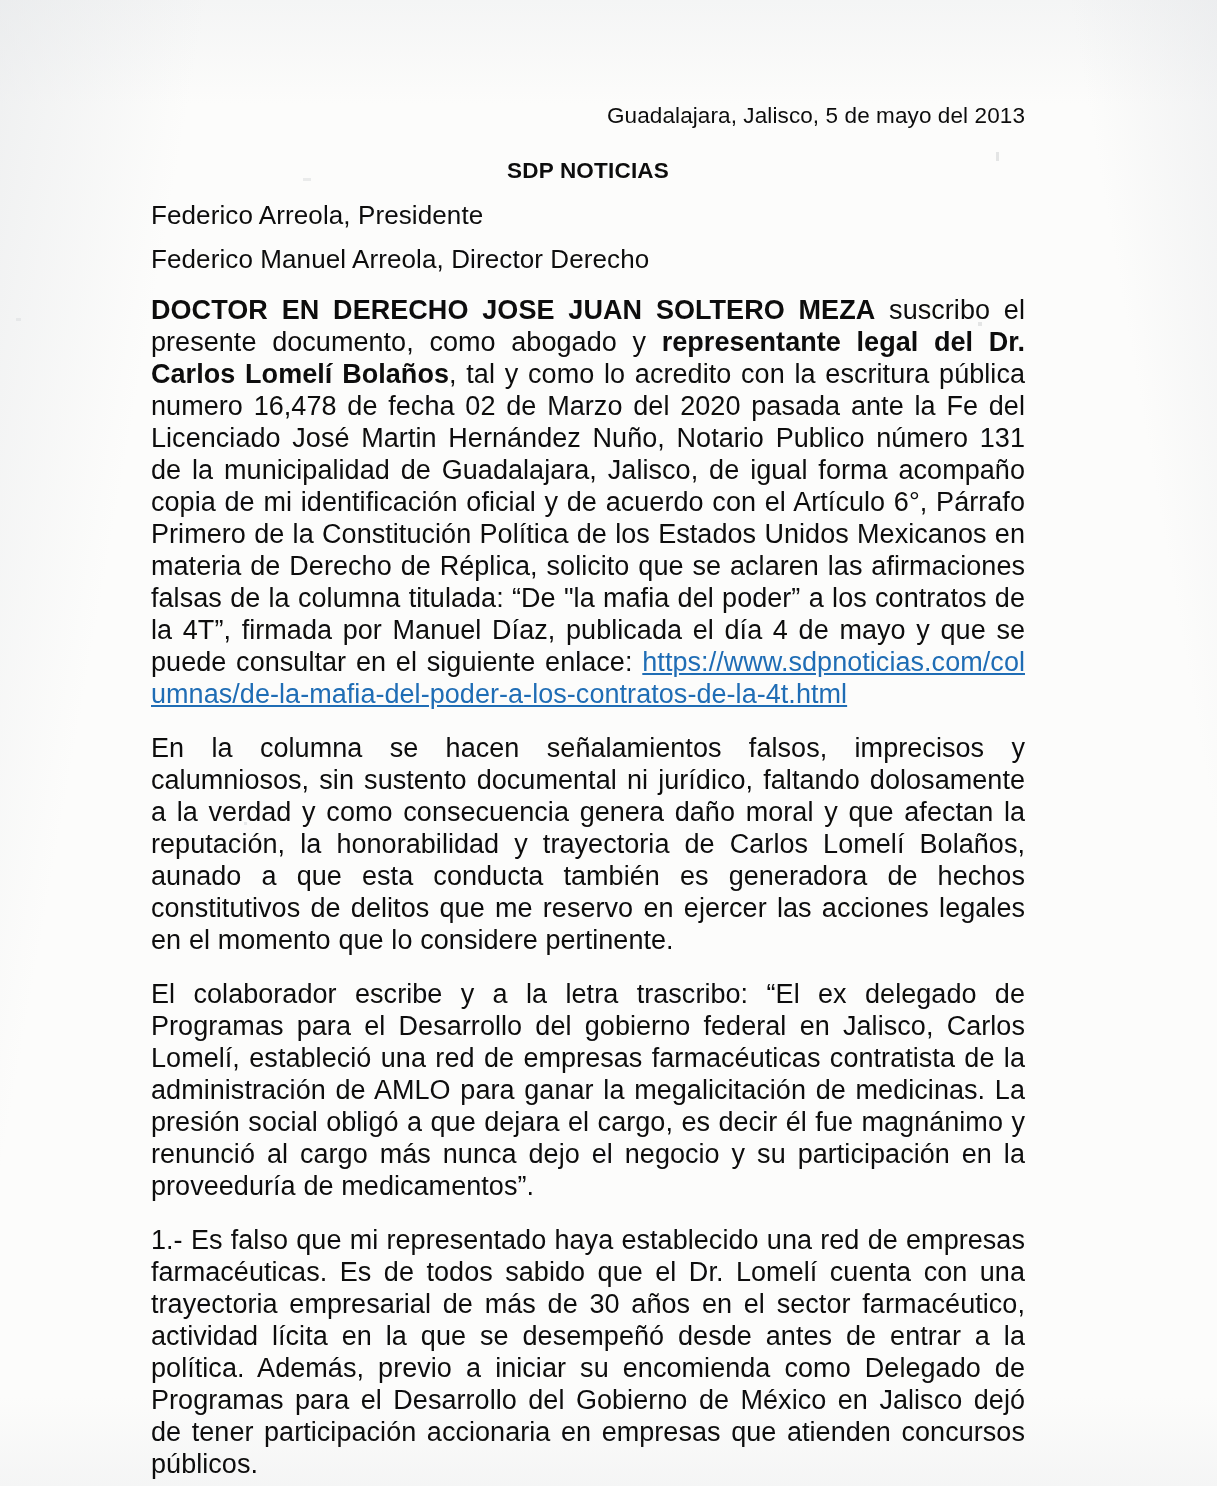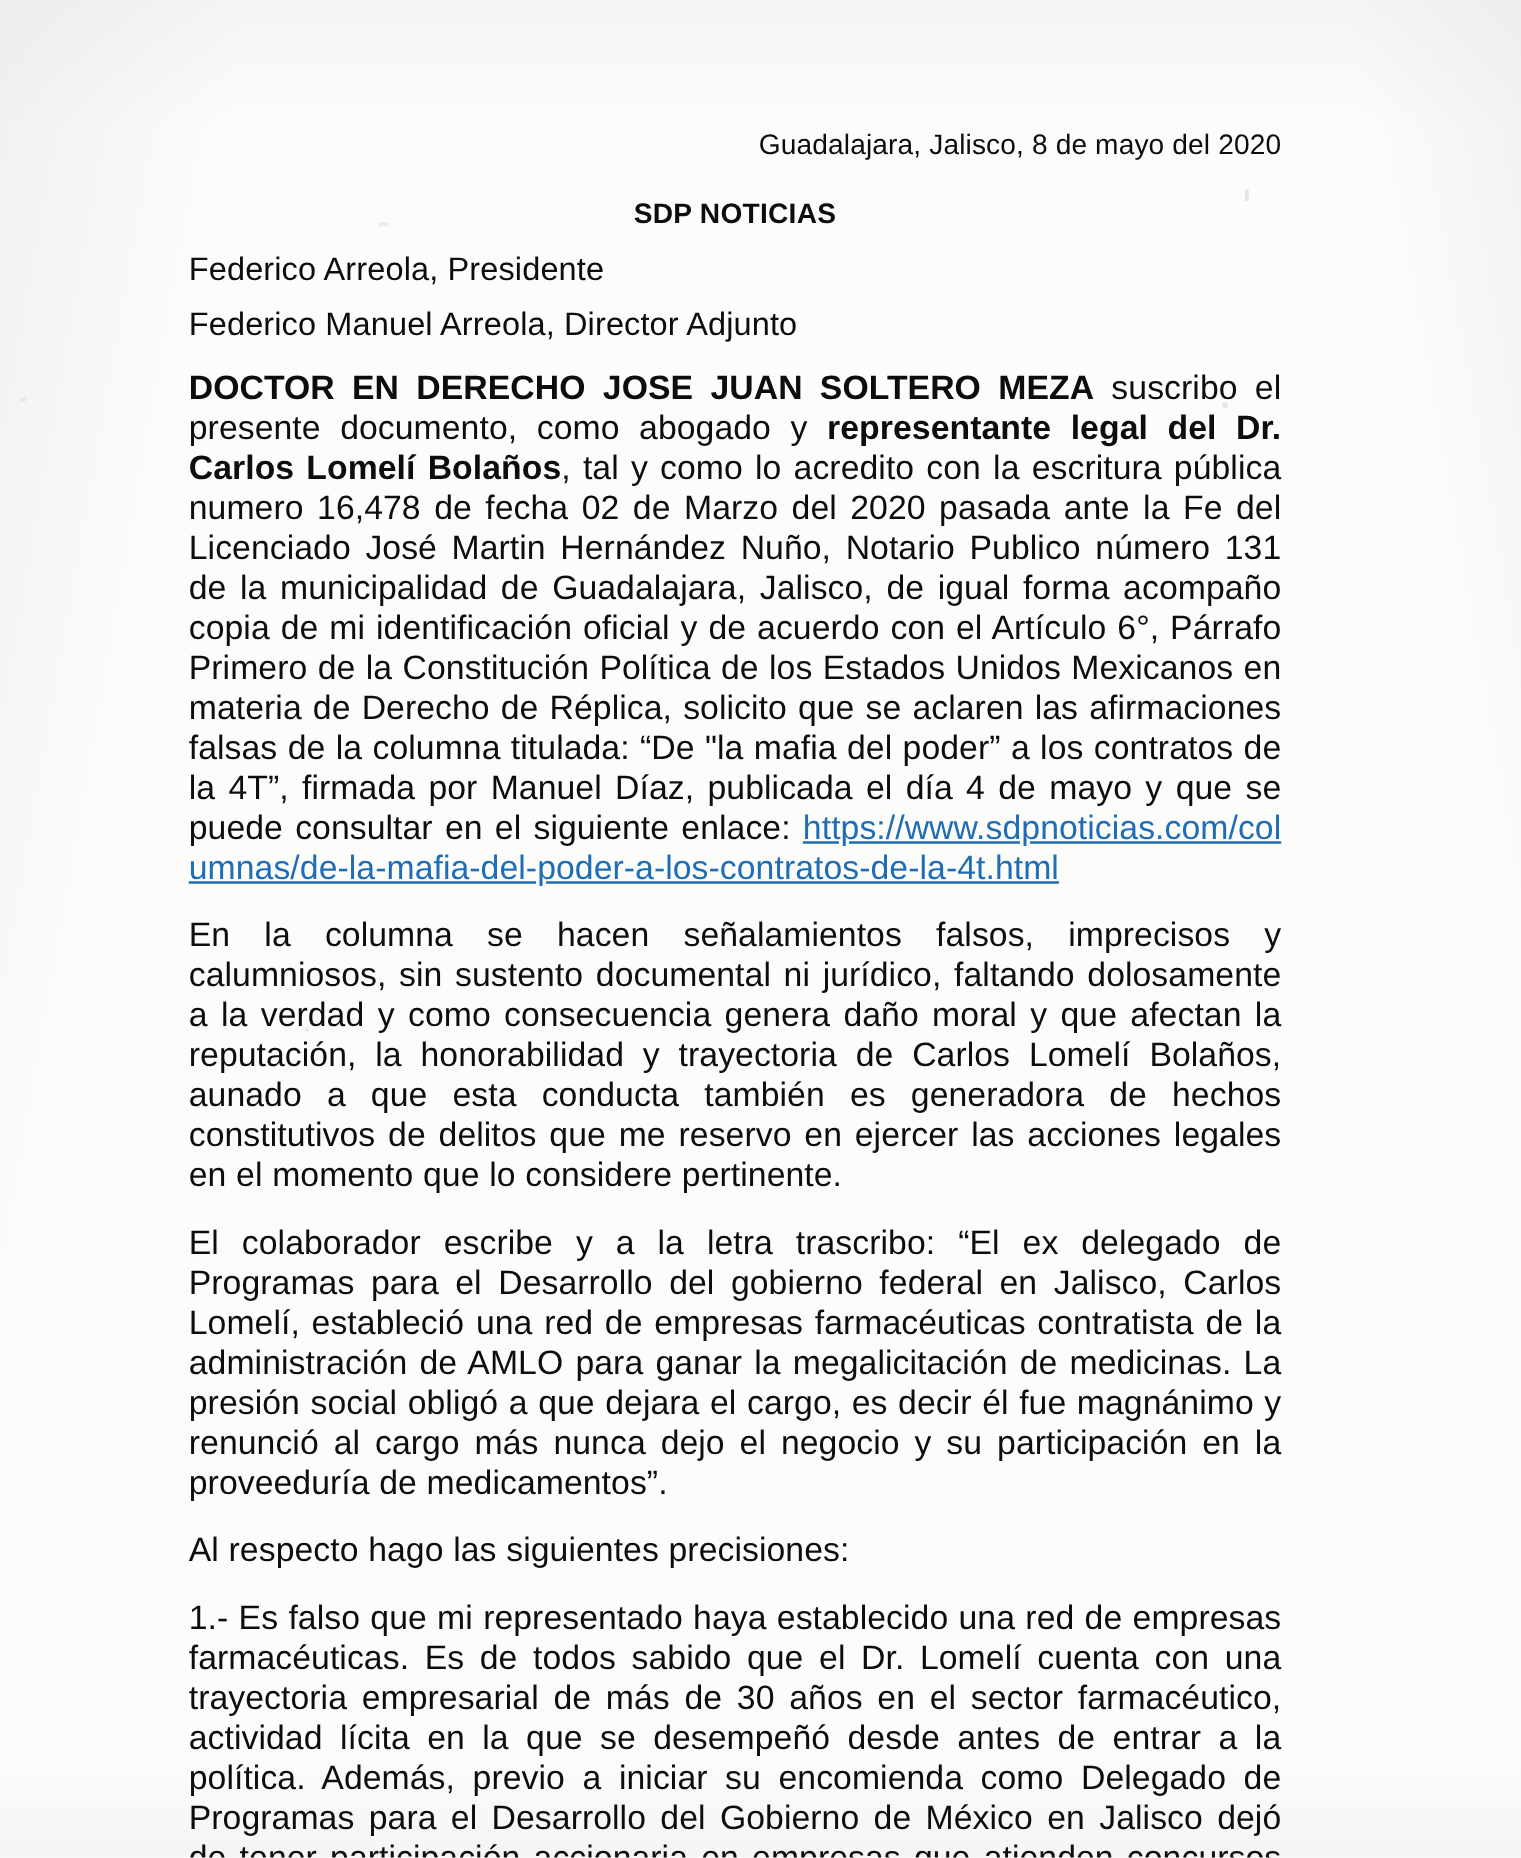--- a/index.html
+++ b/index.html
@@ -113,36 +113,35 @@
 
   <div class="scan-texture"></div>
   <div class="speck" style="left:996px;top:152px;width:3px;height:9px;"></div>
   <div class="speck" style="left:978px;top:322px;width:4px;height:4px;"></div>
   <div class="speck" style="left:303px;top:178px;width:8px;height:3px;opacity:0.4;"></div>
   <div class="speck" style="left:244px;top:822px;width:3px;height:3px;opacity:0.45;"></div>
   <div class="speck" style="left:16px;top:318px;width:5px;height:3px;opacity:0.35;"></div>
 
   <div class="content">
 
-    <div class="date-line">Guadalajara, Jalisco, 8 de mayo del 2020</div>
+    <div class="date-line">Guadalajara, Jalisco, 5 de mayo del 2013</div>
 
     <div class="addressee-block">
       <div class="addressee-org">SDP NOTICIAS</div>
       <div class="addressee-line">Federico Arreola, Presidente</div>
-      <div class="addressee-line">Federico Manuel Arreola, Director Adjunto</div>
+      <div class="addressee-line">Federico Manuel Arreola, Director Derecho</div>
     </div>
 
     <p class="body-par first">
       <span class="bold">DOCTOR EN DERECHO JOSE JUAN SOLTERO MEZA</span><span> suscribo el presente documento, como abogado y </span><span class="bold">representante legal del Dr. Carlos Lomelí Bolaños</span><span>, tal y como lo acredito con la escritura pública numero 16,478 de fecha 02 de Marzo del 2020 pasada ante la Fe del Licenciado José Martin Hernández Nuño, Notario Publico número 131 de la municipalidad de Guadalajara, Jalisco, de igual forma acompaño copia de mi identificación oficial  y de acuerdo con el Artículo 6°, Párrafo Primero de la Constitución Política de los Estados Unidos Mexicanos en materia de Derecho de Réplica, solicito que se aclaren las afirmaciones falsas de la columna titulada: “De "la mafia del poder” a los contratos de la 4T”, firmada por Manuel Díaz, publicada el día 4 de mayo y que se puede consultar en el siguiente enlace: </span><a class="doc-link" href="#">https://www.sdpnoticias.com/columnas/de-la-mafia-del-poder-a-los-contratos-de-la-4t.html</a>
     </p>
 
     <p class="body-par">En la columna se hacen señalamientos falsos, imprecisos y calumniosos,  sin sustento documental ni jurídico, faltando dolosamente a la verdad y como consecuencia genera daño moral y que afectan la reputación, la honorabilidad y trayectoria de Carlos Lomelí Bolaños, aunado a que esta conducta también es generadora de hechos constitutivos de delitos que me reservo en ejercer las acciones legales en el momento que lo considere pertinente.</p>
 
     <p class="body-par">
       <span>El colaborador escribe y a la letra trascribo: </span><span class="italic">“El ex delegado de Programas para el Desarrollo del gobierno federal en Jalisco, Carlos Lomelí, estableció una red de empresas farmacéuticas contratista de la administración de AMLO para ganar la megalicitación de medicinas. La presión social obligó a que dejara el cargo, es decir él fue magnánimo y renunció al cargo más nunca dejo el negocio y su participación en la proveeduría de medicamentos”.</span>
     </p>
 
-    <p class="body-par">Al respecto hago las siguientes precisiones:</p>
 
     <p class="body-par">1.- Es falso que mi representado haya establecido una red de empresas farmacéuticas. Es de todos sabido que el Dr. Lomelí cuenta con una trayectoria empresarial de más de 30 años en el sector farmacéutico, actividad lícita en la que se desempeñó desde antes de entrar a la política. Además, previo a iniciar su encomienda como Delegado de Programas para el Desarrollo del Gobierno de México en Jalisco dejó de tener participación accionaria en empresas que atienden concursos públicos.</p>
 
   </div>
 </div>
 
 </body></html>

